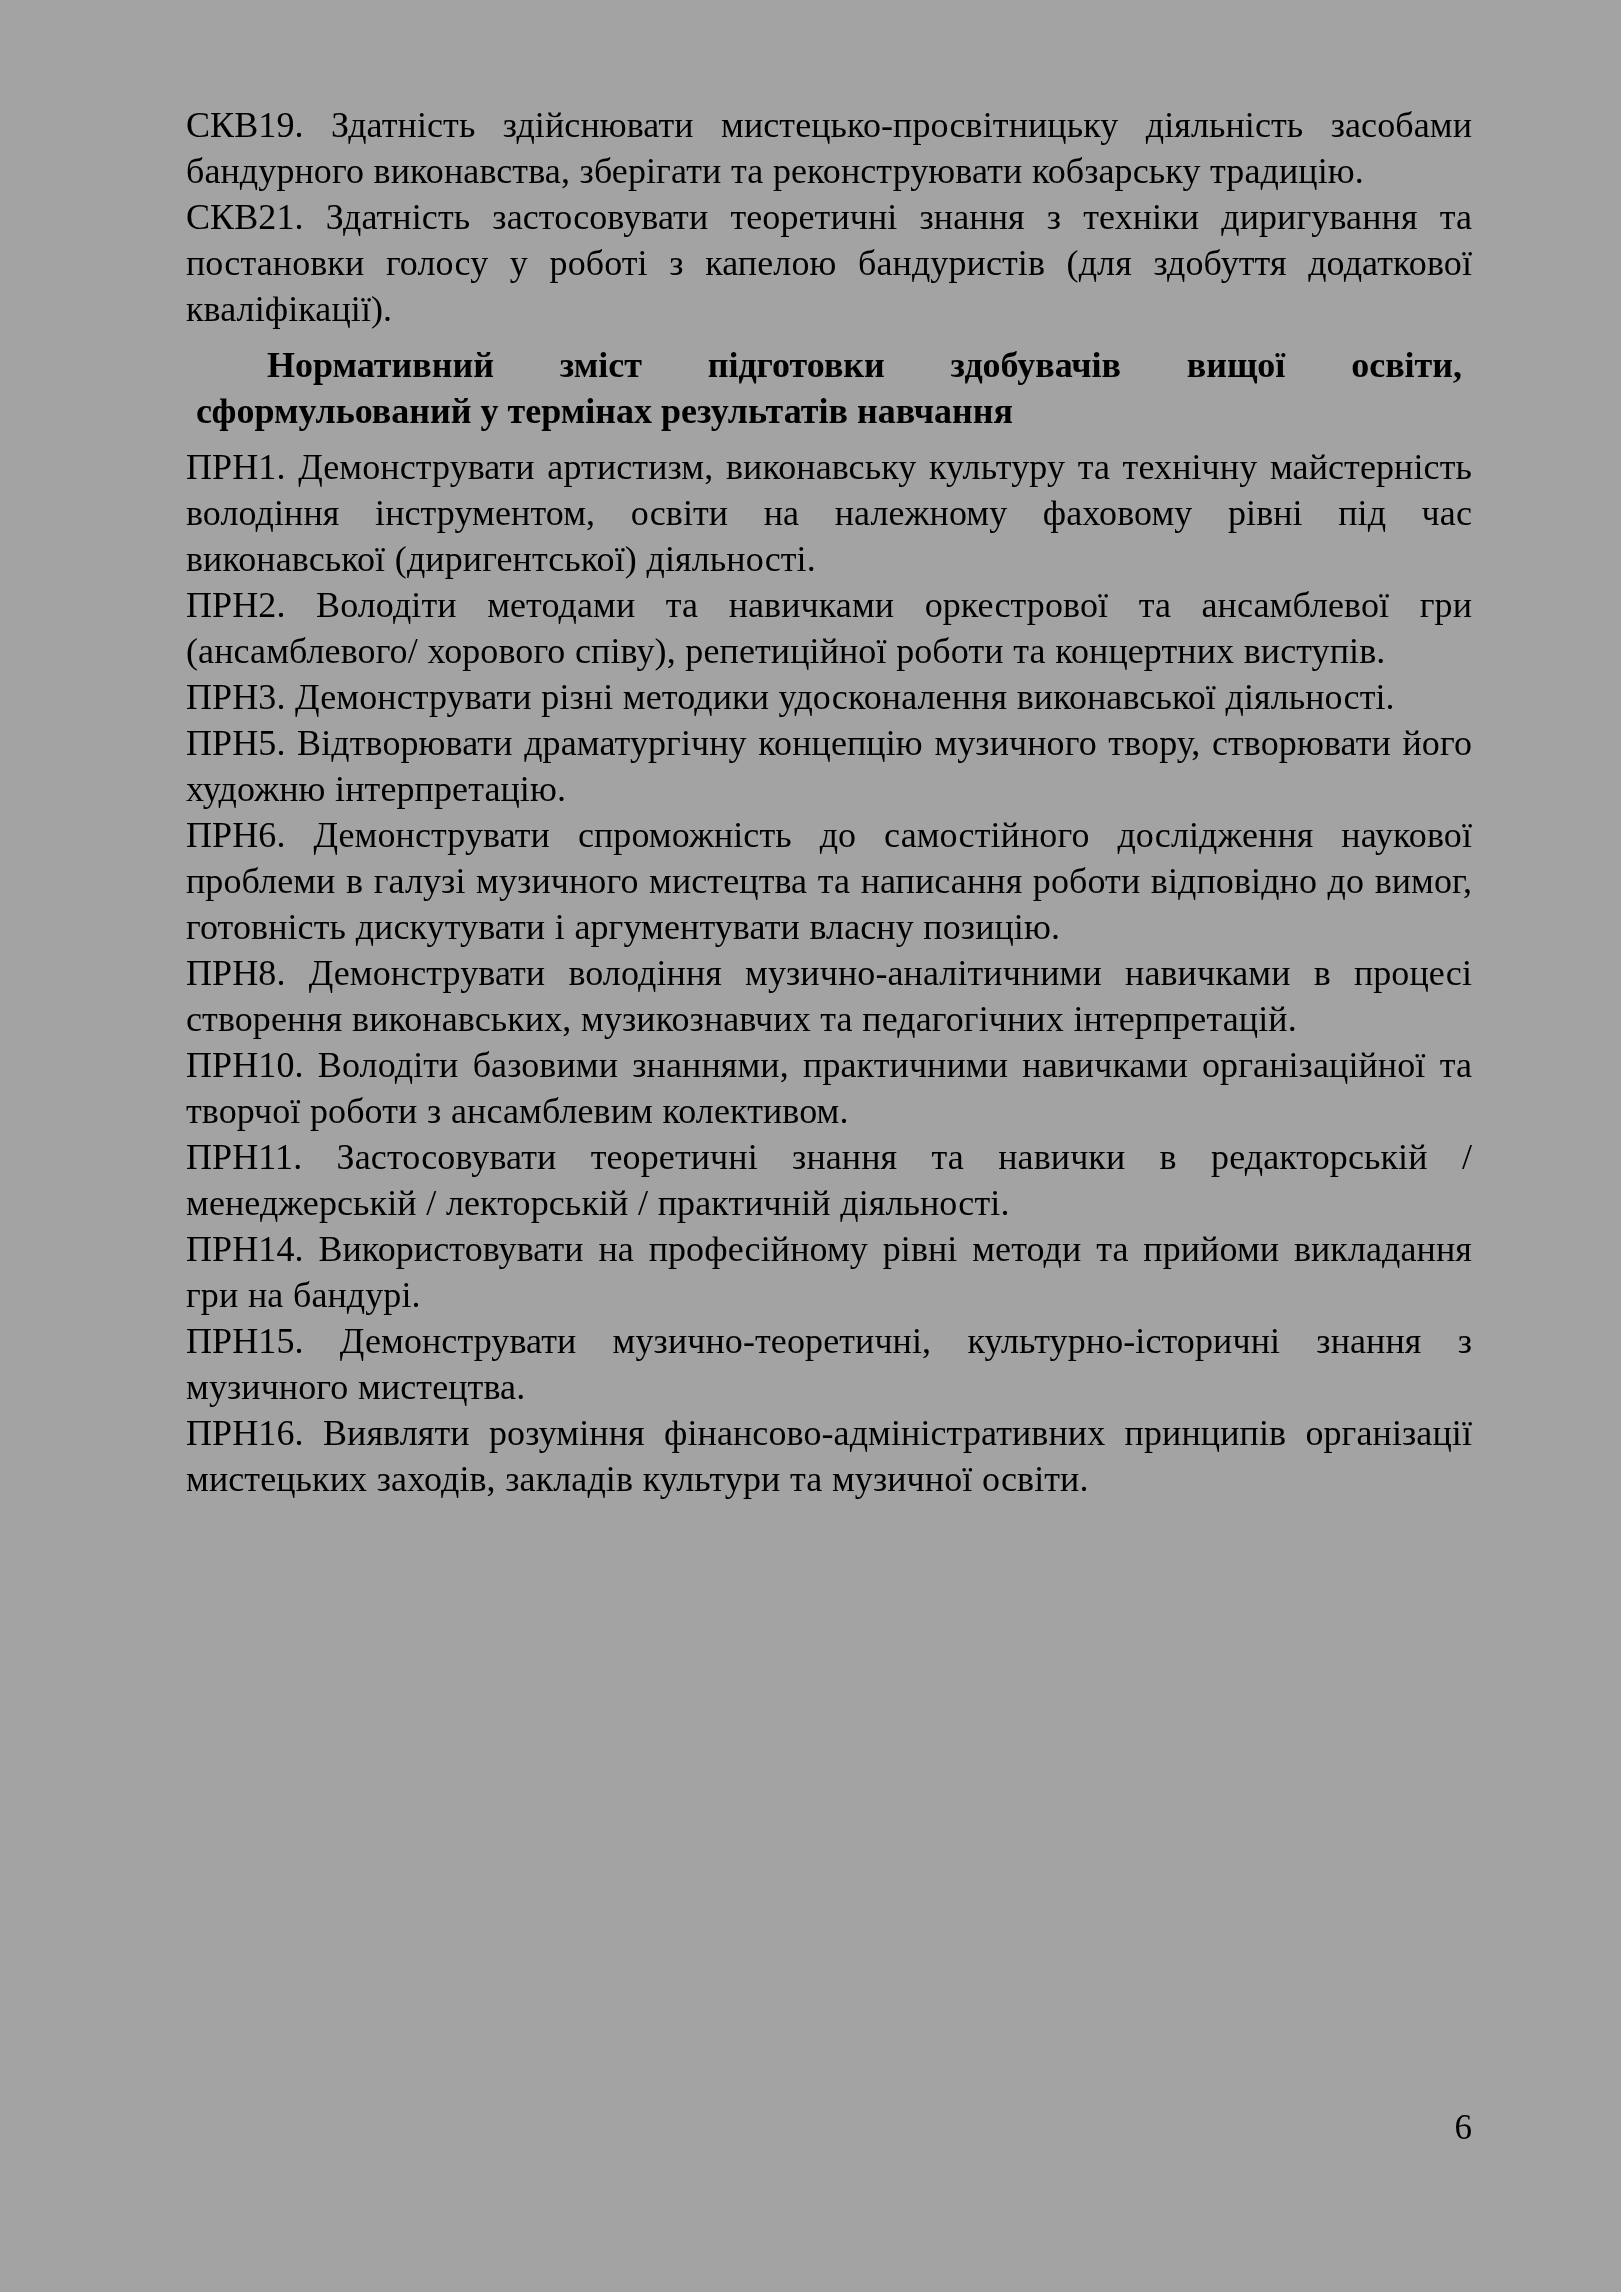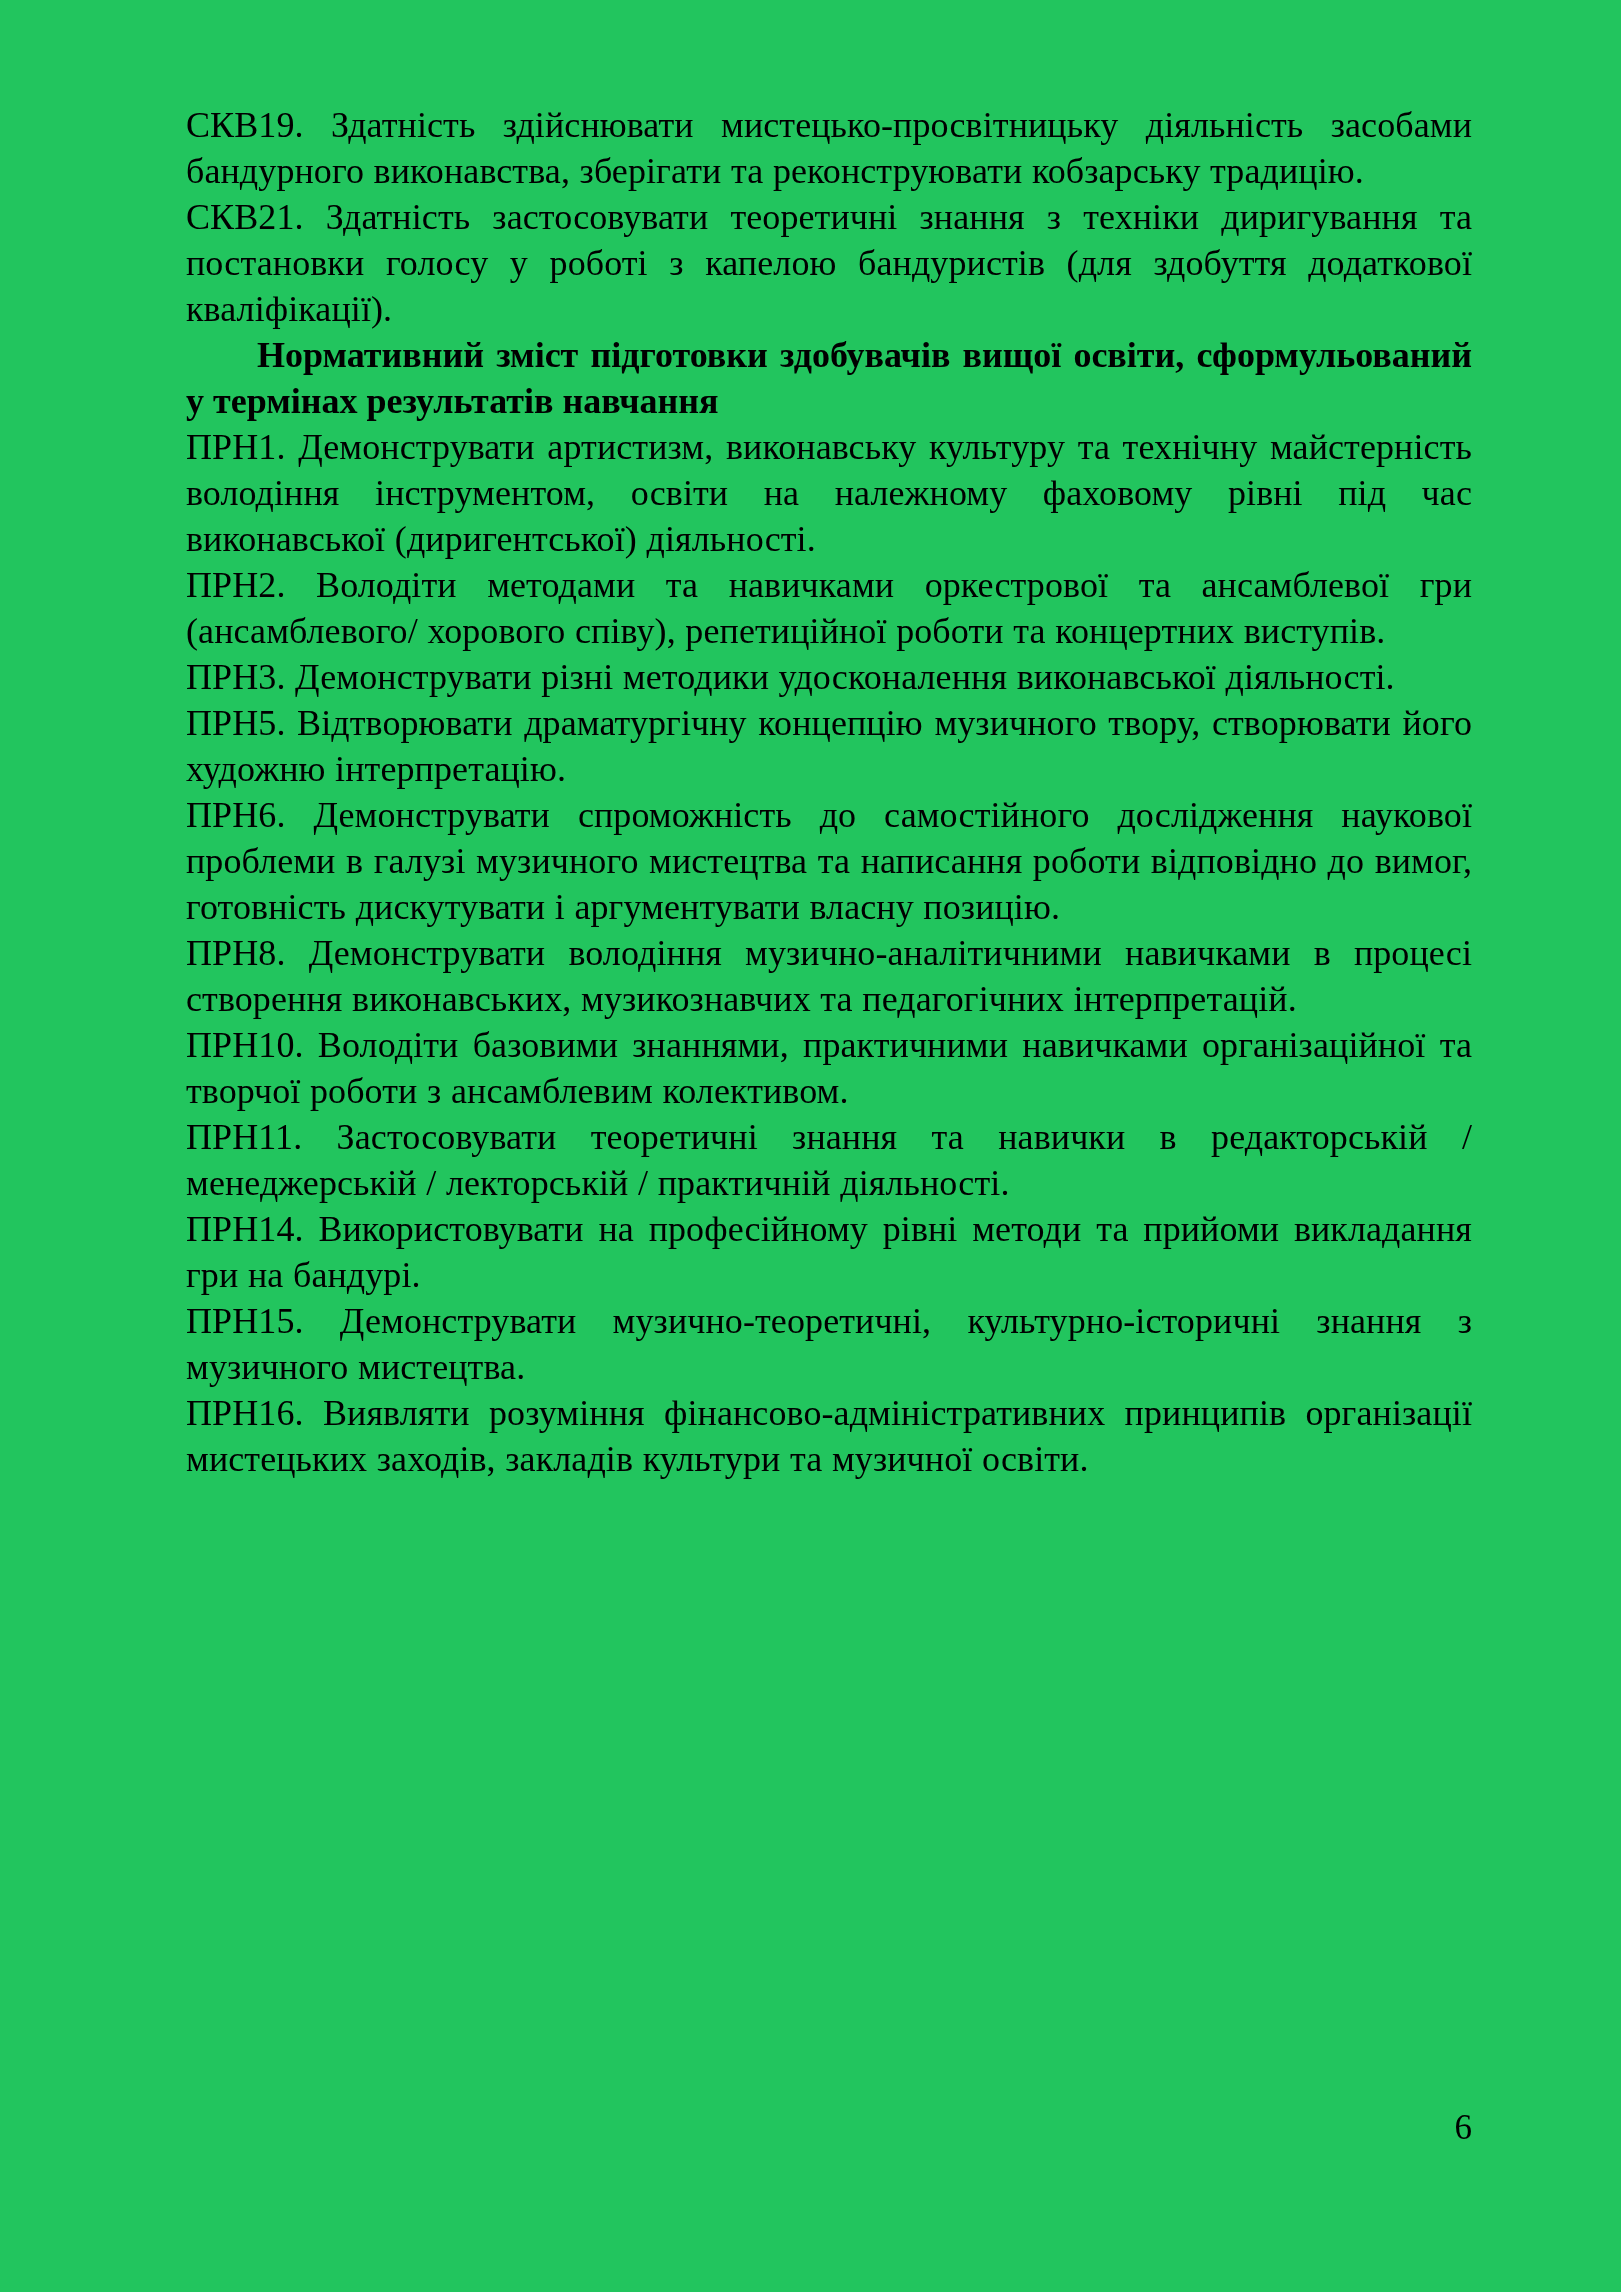--- a/index.html
+++ b/index.html
@@ -15,21 +15,21 @@
     font-family: "Liberation Serif", "DejaVu Serif", serif;
     color: #000000;
     overflow: hidden;
   }
   .page {
     position: absolute;
     left: 0;
     top: 0;
     width: 1621px;
     height: 2293px;
-    background: #22c55e;
+    background: #a3a3a3;
   }
   .content {
     position: absolute;
     left: 186px;
     top: 102px;
     width: 1286px;
   }
   .para {
     margin: 0;
     padding: 0;
@@ -41,21 +41,21 @@
     word-spacing: 0.5px;
     hyphens: none;
   }
   .para:last-child {
     text-align: justify;
   }
   .para-last-left {
     text-align: left;
   }
   .heading {
-    margin: 0;
+    margin: 10px;
     padding: 0;
     font-size: 36px;
     line-height: 46px;
     font-weight: bold;
     text-align: justify;
     text-justify: inter-word;
     text-indent: 71px;
   }
   .page-number {
     position: absolute;

